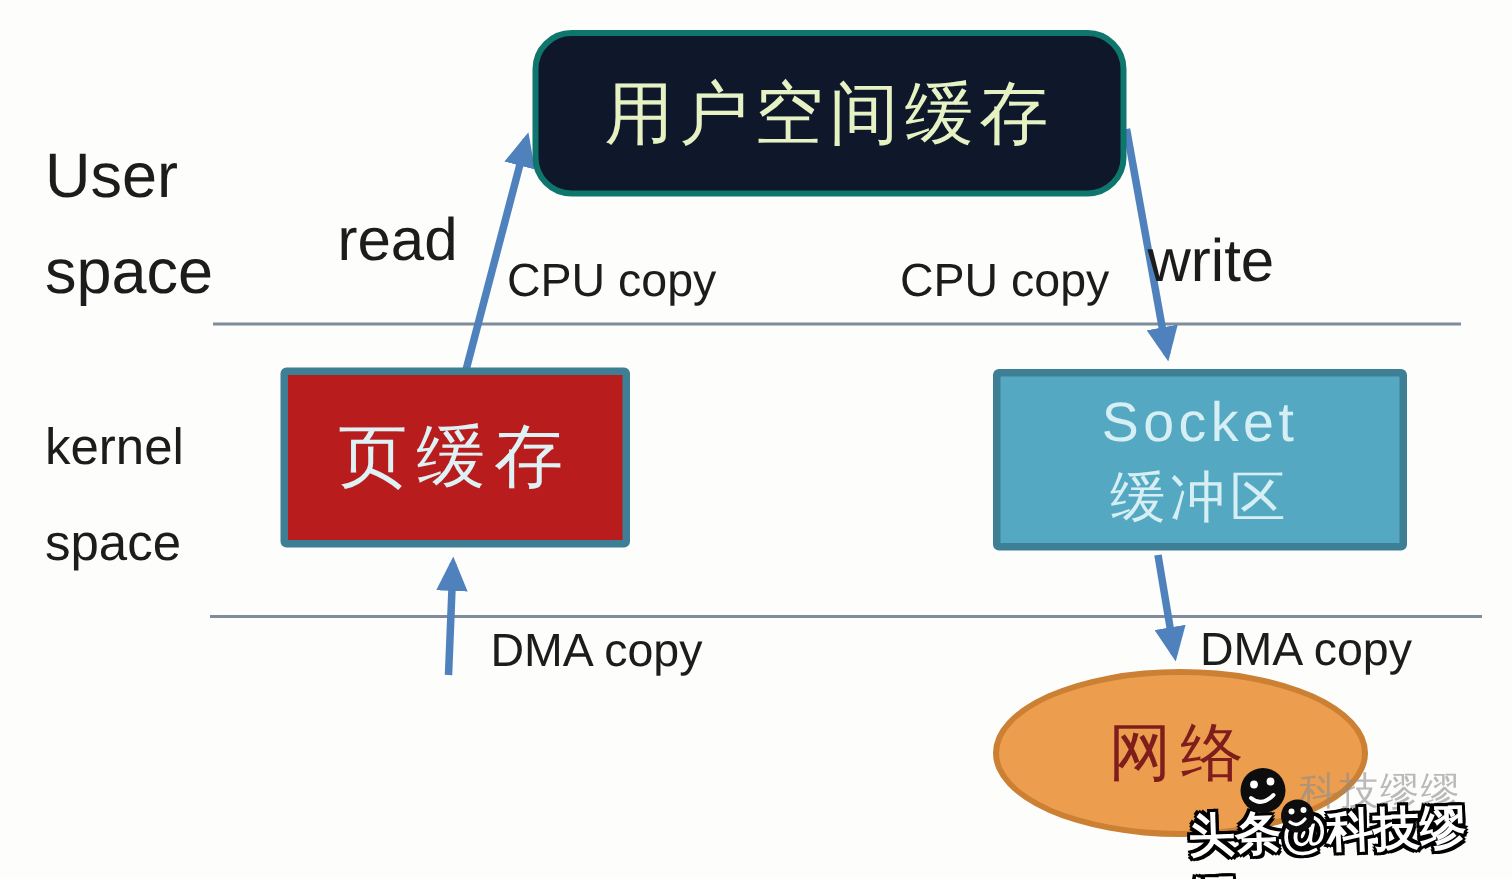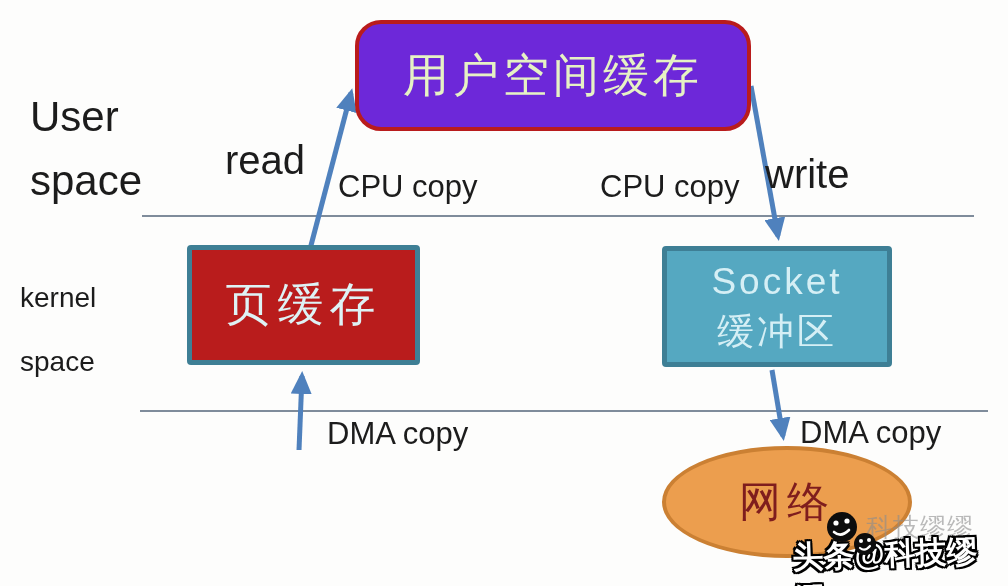--- a/index.html
+++ b/index.html
@@ -10,35 +10,35 @@
   .divider{position:absolute;height:2px;background:#7f8c9b;}
   .divider-1{left:142px;top:215px;width:832px;}
   .divider-2{left:140px;top:410px;width:848px;}
 
   
   .arrows{position:absolute;left:0;top:0;z-index:2;}
 
   
   .node{position:absolute;display:flex;align-items:center;justify-content:center;
         text-align:center;box-sizing:border-box;z-index:3;white-space:pre-line;}
-  .node-user-buffer{left:355px;top:20px;width:396px;height:111px;background:#6d28d9;
-        border:4px solid #b91c1c;border-radius:26px;color:#e6f2c4;font-size:46px;letter-spacing:4px;}
+  .node-user-buffer{left:355px;top:20px;width:396px;height:111px;background:#0f172a;
+        border:4px solid #0f766e;border-radius:26px;color:#e6f2c4;font-size:46px;letter-spacing:4px;}
   .node-page-cache{left:187px;top:245px;width:233px;height:120px;background:#b91c1c;
         border:5px solid #3e7f95;border-radius:4px;color:#def2f5;font-size:46px;letter-spacing:6px;}
-  .node-socket-buffer{left:662px;top:246px;width:230px;height:121px;background:#55a8c1;
+  .node-socket-buffer{left:662px;top:246px;width:276px;height:121px;background:#55a8c1;
         border:5px solid #3e7f95;border-radius:4px;color:#d5eff5;font-size:37px;line-height:1.35;letter-spacing:3px;}
   .node-disk-file{left:168px;top:447px;width:254px;height:117px;background:#7a66a5;
         border:4px solid #5b4a85;border-radius:50%;color:#eceaf4;font-size:38px;line-height:1.3;letter-spacing:4px;}
   .node-network{left:662px;top:446px;width:250px;height:112px;background:#ec9e4e;
         border:4px solid #cb8033;border-radius:50%;color:#7f1d1d;font-size:42px;letter-spacing:6px;}
 
   
   .lbl{position:absolute;color:#1c1c1c;z-index:4;white-space:pre-line;}
   .lbl-user-space{left:30px;top:85px;font-size:42px;line-height:64px;}
-  .lbl-kernel-space{left:20px;top:266px;font-size:28px;line-height:64px;}
+  .lbl-kernel-space{left:30px;top:266px;font-size:34px;line-height:64px;}
   .lbl-read{left:225px;top:138px;font-size:40px;}
   .lbl-write{left:765px;top:152px;font-size:40px;}
   .lbl-cpu-left{left:338px;top:169px;font-size:31px;}
   .lbl-cpu-right{left:600px;top:169px;font-size:31px;}
   .lbl-dma-left{left:327px;top:416px;font-size:31px;}
   .lbl-dma-right{left:800px;top:415px;font-size:31px;}
 
   
   .wm-faint{position:absolute;left:866px;top:510px;font-size:26px;color:#8d8d8d;
         opacity:.6;z-index:5;letter-spacing:1px;}

